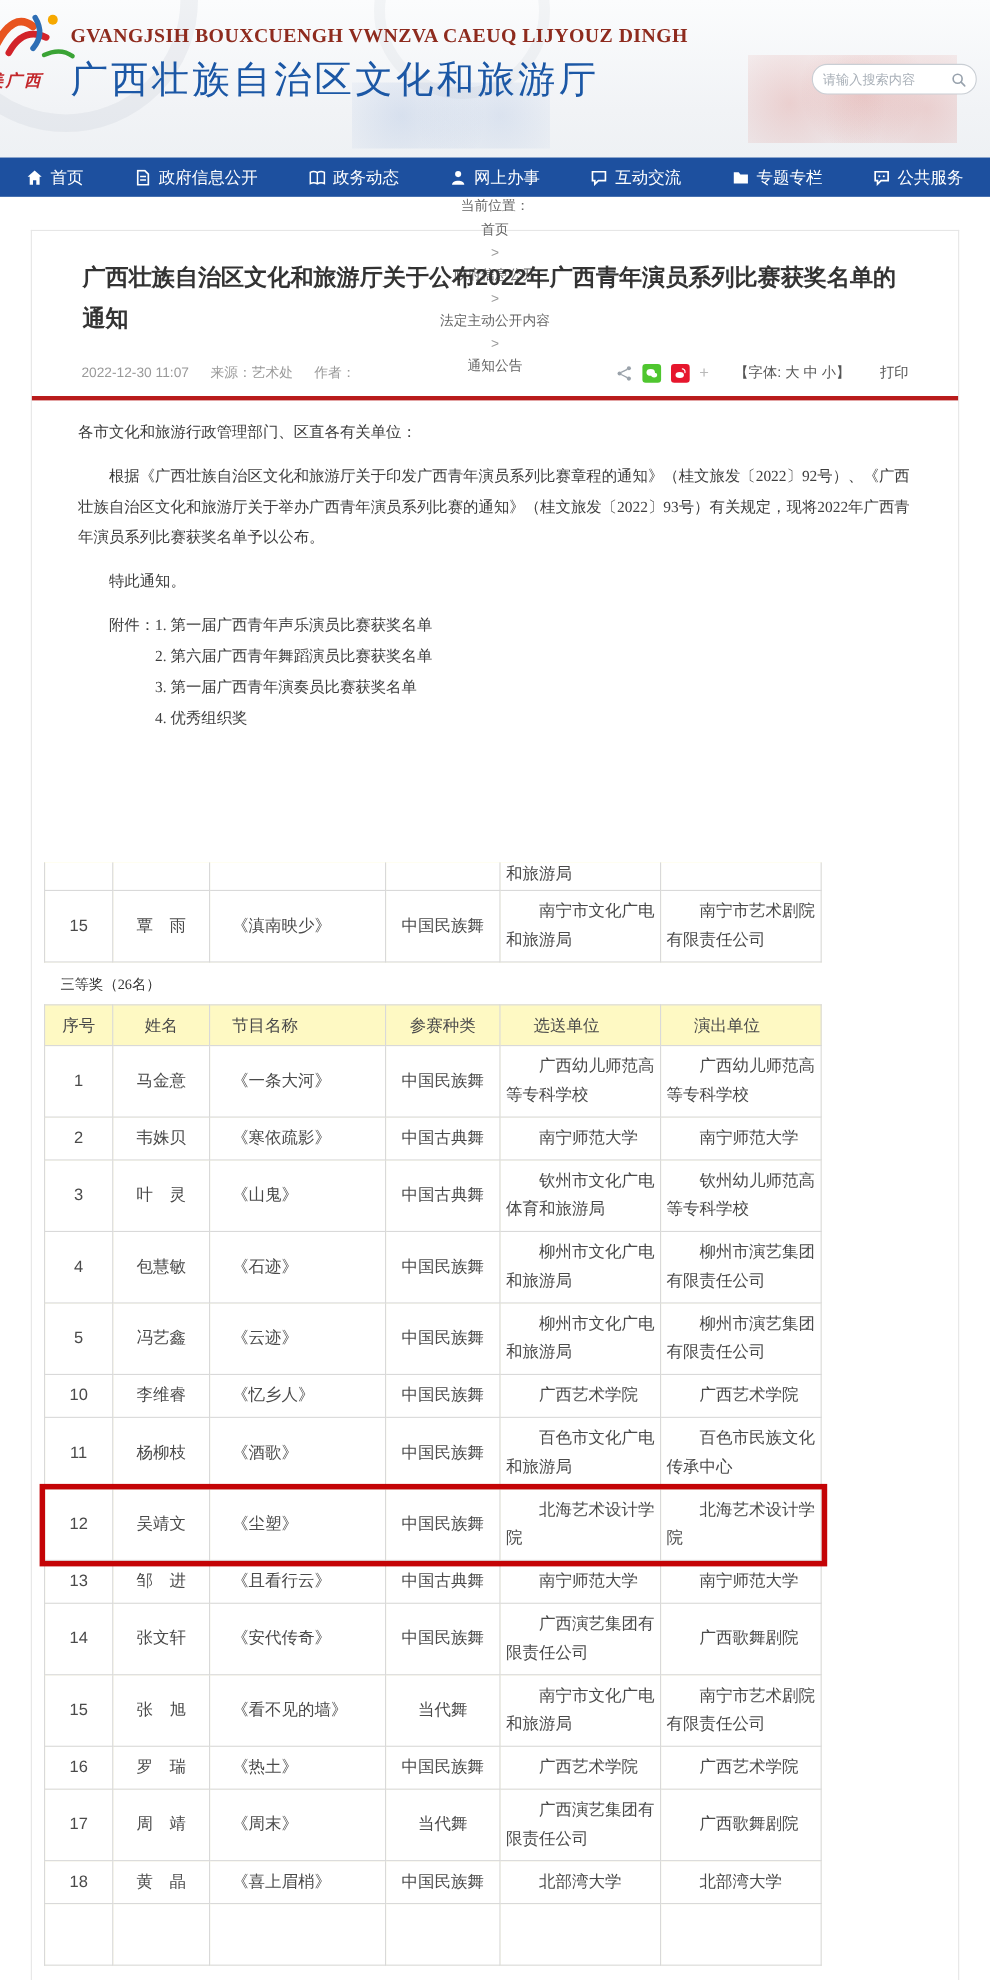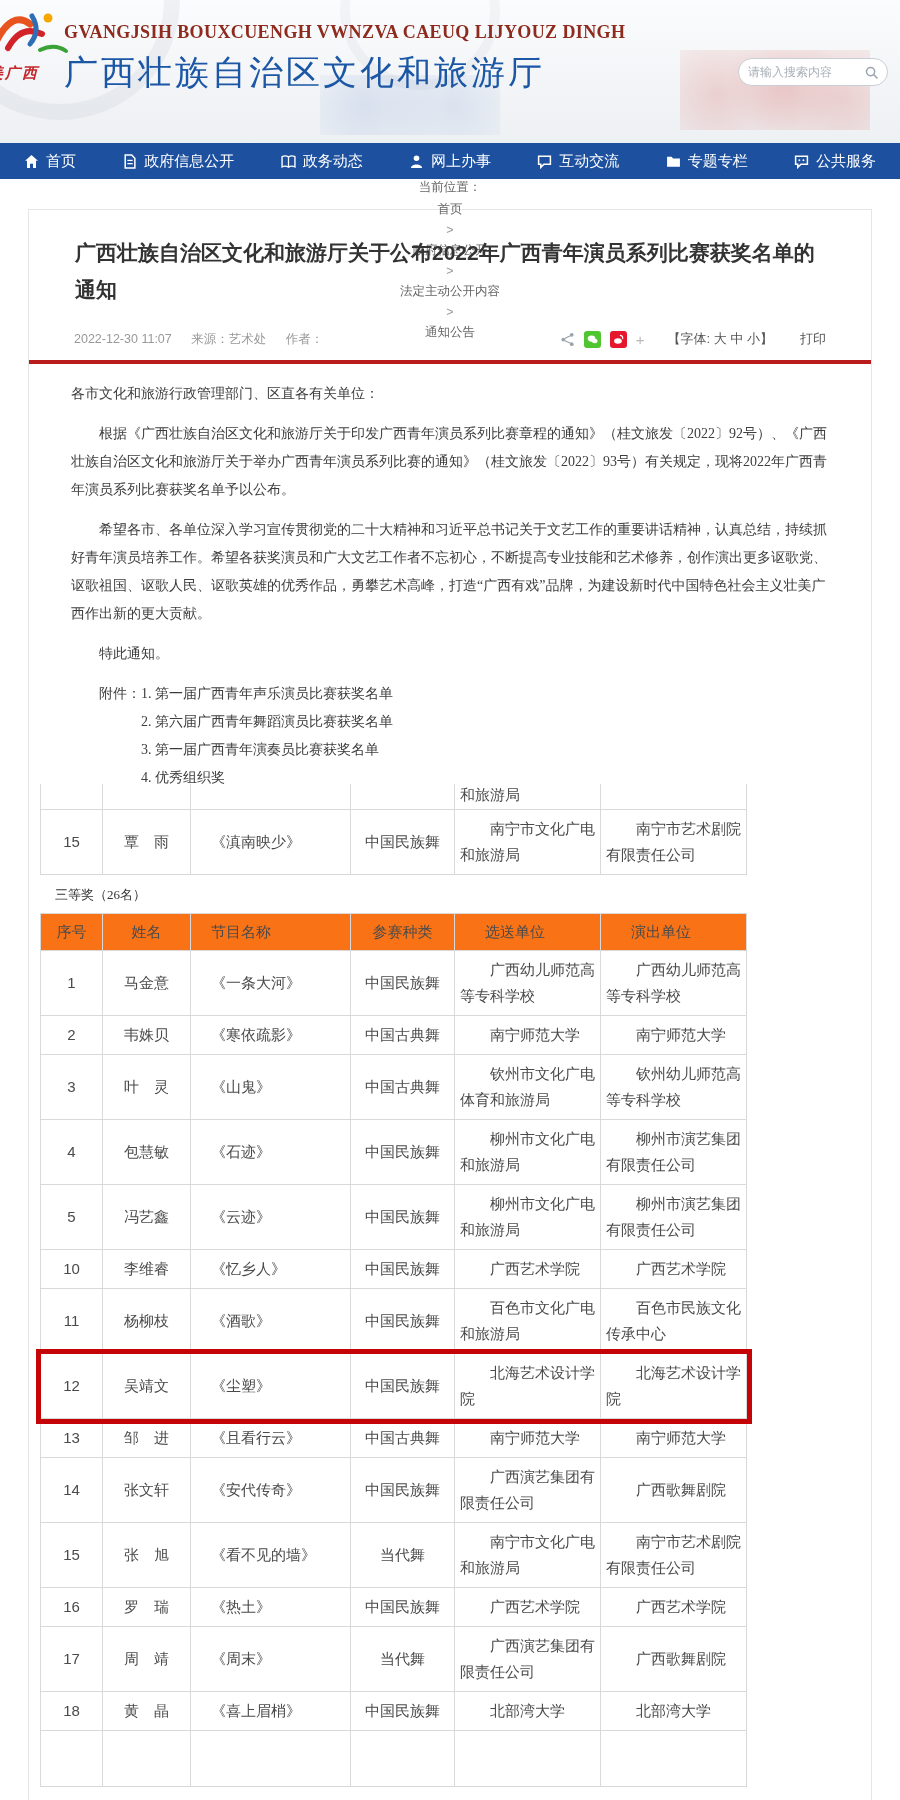--- a/index.html
+++ b/index.html
@@ -53,21 +53,21 @@
   
   .content { height:420px; overflow:hidden; padding:16px 42px 0; font-family:"Liberation Serif", serif; font-size:14px; color:#3d3d3d; }
   .content p { margin:0 0 12px; line-height:28px; text-indent:28px; }
   .content p.salutation { text-indent:0; }
   .att { line-height:28px; }
   .att-first { text-indent:28px; }
   .att-rest { padding-left:70px; }
 
   
   .tables-section { padding-left:11px; }
-  table { border-collapse:collapse; table-layout:fixed; width:706px; background:#f97316; }
+  table { border-collapse:collapse; table-layout:fixed; width:706px; background:#fef9c3; }
   td, th { border:1px solid #d9d9d9; }
   th { height:37px; font-weight:400; color:#4a4a4a; font-size:15px; text-align:center; }
   th.c-work { text-align:left; padding-left:20px; }
   td { font-size:15px; color:#4a4a4a; padding:6px 5px; line-height:26px; vertical-align:middle; background:#fff; }
   .c-no, .c-name, .c-category { text-align:center; }
   .c-work { text-align:left; padding-left:20px; }
   .c-sender, .c-performer { text-align:left; text-indent:30px; }
   tr.partial-row td { border-top:none; height:25px; padding:0 5px 4px; line-height:21px; vertical-align:top; }
   tr.partial-row td.c-sender { text-indent:0; }
   .label-band { margin:11px 0 9px 15px; font-size:13px; color:#333; font-family:"Liberation Serif", serif; }
@@ -217,21 +217,20 @@
         </span>
         <span class="plus">+</span>
         <span class="lbl fontsize">【字体: 大 中 小】</span>
         <span class="lbl print">打印</span>
       </div>
     </div>
 
     <div class="content">
       <p class="salutation">各市文化和旅游行政管理部门、区直各有关单位：</p>
       <p>根据《广西壮族自治区文化和旅游厅关于印发广西青年演员系列比赛章程的通知》（桂文旅发〔2022〕92号）、《广西壮族自治区文化和旅游厅关于举办广西青年演员系列比赛的通知》（桂文旅发〔2022〕93号）有关规定，现将2022年广西青年演员系列比赛获奖名单予以公布。</p>
-      <p>希望各市、各单位深入学习宣传贯彻党的二十大精神和习近平总书记关于文艺工作的重要讲话精神，认真总结，持续抓好青年演员培养工作。希望各获奖演员和广大文艺工作者不忘初心，不断提高专业技能和艺术修养，创作演出更多讴歌党、讴歌祖国、讴歌人民、讴歌英雄的优秀作品，勇攀艺术高峰，打造“广西有戏”品牌，为建设新时代中国特色社会主义壮美广西作出新的更大贡献。</p>
       <p>特此通知。</p>
       <div class="att att-first">附件：1. 第一届广西青年声乐演员比赛获奖名单</div>
       <div class="att att-rest">2. 第六届广西青年舞蹈演员比赛获奖名单</div>
       <div class="att att-rest">3. 第一届广西青年演奏员比赛获奖名单</div>
       <div class="att att-rest">4. 优秀组织奖</div>
     </div>
 
     <div class="tables-section">
       <table id="table-top">
         <colgroup>

